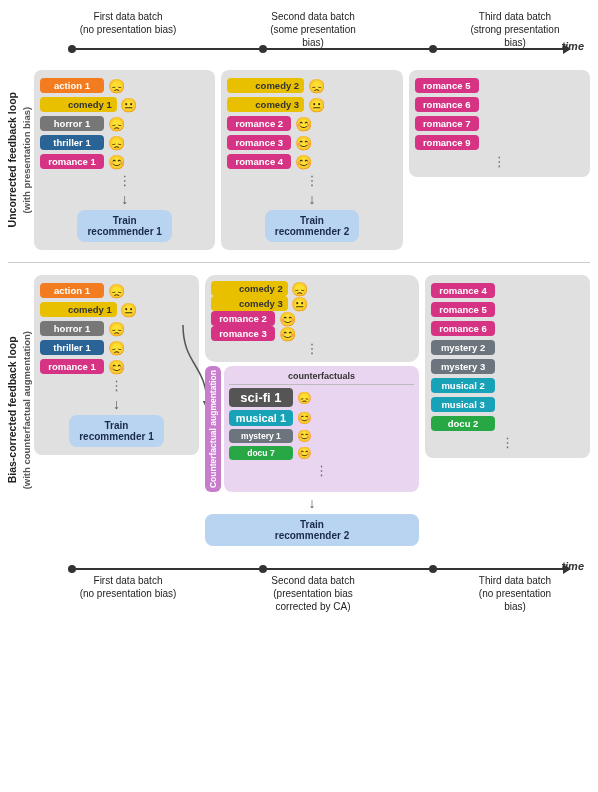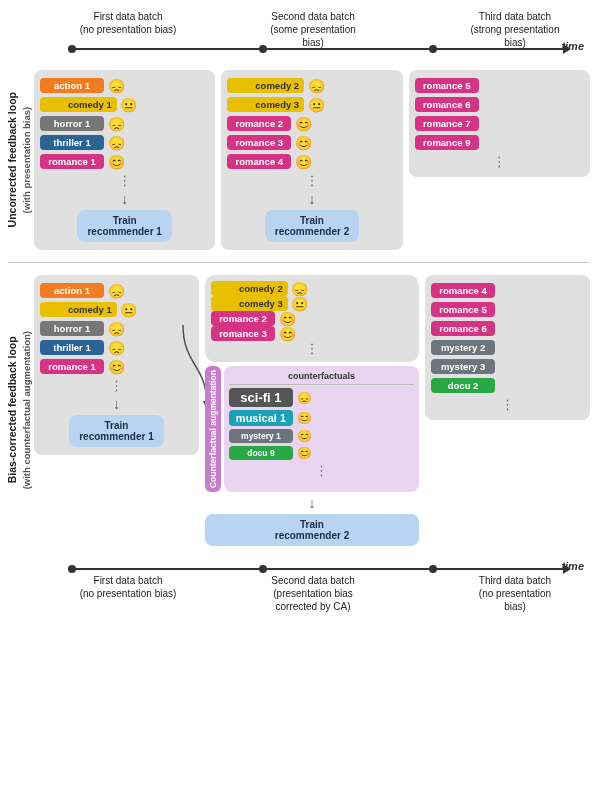--- a/index.html
+++ b/index.html
@@ -303,21 +303,21 @@
               </div>
               <div class="item-row">
                 <div class="item-tag tag-musical" style="font-size:11px;">musical 1</div>
                 <span class="emoji" style="font-size:12px;">😊</span>
               </div>
               <div class="item-row">
                 <div class="item-tag tag-mystery" style="font-size:8.5px;">mystery 1</div>
                 <span class="emoji" style="font-size:12px;">😊</span>
               </div>
               <div class="item-row">
-                <div class="item-tag tag-docu" style="font-size:8.5px;">docu 9</div>
+                <div class="item-tag tag-docu" style="font-size:8.5px;">docu 7</div>
                 <span class="emoji" style="font-size:12px;">😊</span>
               </div>
               <div class="dots">⋮</div>
             </div>
           </div>
 
           <div class="arrow-down">↓</div>
           <div class="train-box">Train<br>recommender 2</div>
         </div>
 
@@ -329,20 +329,26 @@
             <div class="item-tag tag-pink">romance 5</div>
           </div>
           <div class="item-row">
             <div class="item-tag tag-pink">romance 6</div>
           </div>
           <div class="item-row">
             <div class="item-tag tag-mystery">mystery 2</div>
           </div>
           <div class="item-row">
             <div class="item-tag tag-mystery">mystery 3</div>
+          </div>
+          <div class="item-row">
+            <div class="item-tag tag-musical">musical 2</div>
+          </div>
+          <div class="item-row">
+            <div class="item-tag tag-musical">musical 3</div>
           </div>
           <div class="item-row">
             <div class="item-tag tag-docu">docu 2</div>
           </div>
           <div class="dots">⋮</div>
         </div>
 
       </div>
     </div>
   </div>

